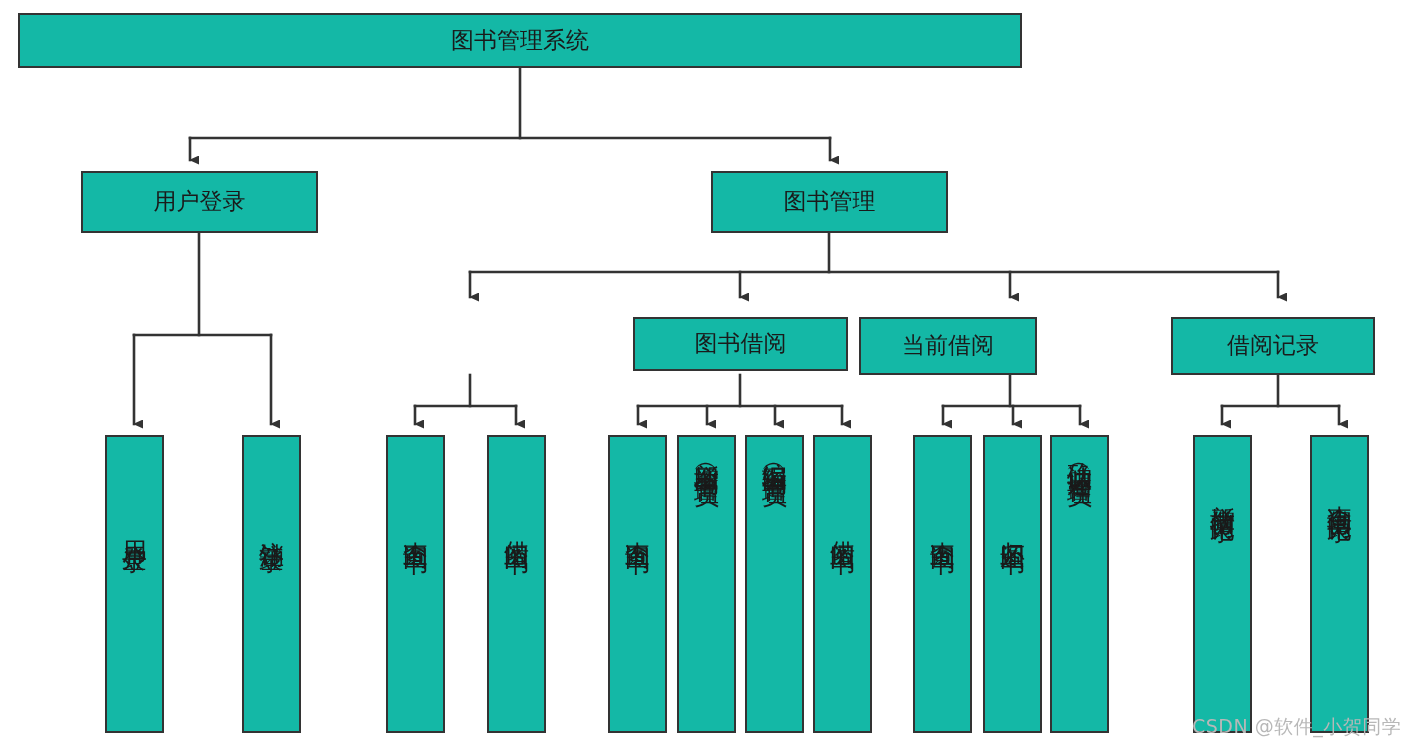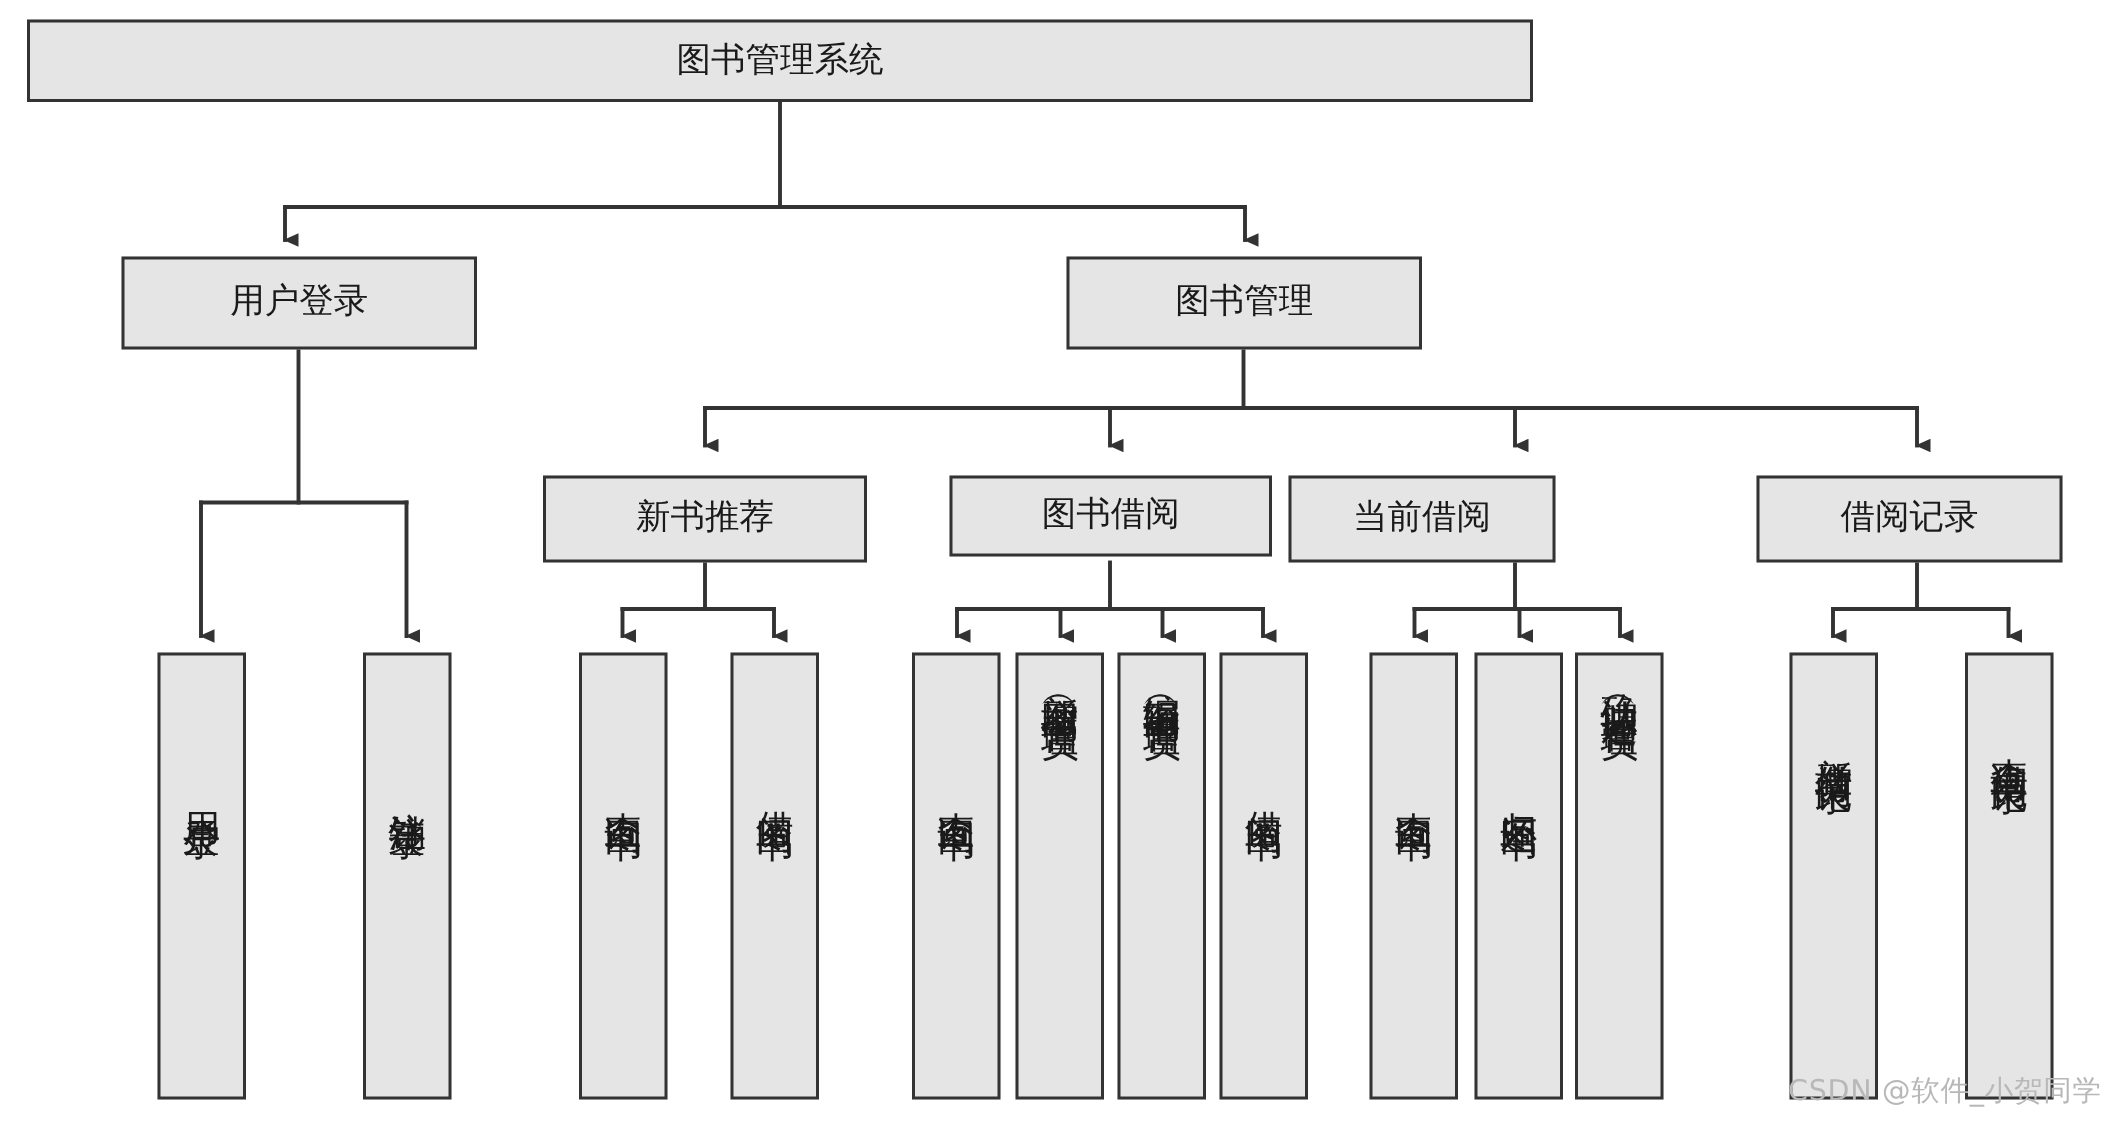--- a/index.html
+++ b/index.html
@@ -21,21 +21,21 @@
     position: absolute;
     left: 0;
     top: 0;
     width: 1405px;
     height: 747px;
     pointer-events: none;
   }
   .node {
     position: absolute;
     box-sizing: border-box;
-    background: #e5e5e5;
+    background: #14b8a6;
     border: 2px solid #333333;
     display: flex;
     align-items: center;
     justify-content: center;
     color: #1a1a1a;
   }
   .node-label {
     display: block;
     text-align: center;
     line-height: 1.18;
@@ -130,23 +130,20 @@
     <span class="node-label">图书管理系统</span>
   </div>
 
   <div class="node horiz" style="left:81px; top:171px; width:237px; height:62px;">
     <span class="node-label">用户登录</span>
   </div>
   <div class="node horiz" style="left:711px; top:171px; width:237px; height:62px;">
     <span class="node-label">图书管理</span>
   </div>
 
-  <div class="node horiz" style="left:362px; top:317px; width:216px; height:58px;">
-    <span class="node-label">新书推荐</span>
-  </div>
   <div class="node horiz" style="left:633px; top:317px; width:215px; height:54px;">
     <span class="node-label">图书借阅</span>
   </div>
   <div class="node horiz" style="left:859px; top:317px; width:178px; height:58px;">
     <span class="node-label">当前借阅</span>
   </div>
   <div class="node horiz" style="left:1171px; top:317px; width:204px; height:58px;">
     <span class="node-label">借阅记录</span>
   </div>
 

